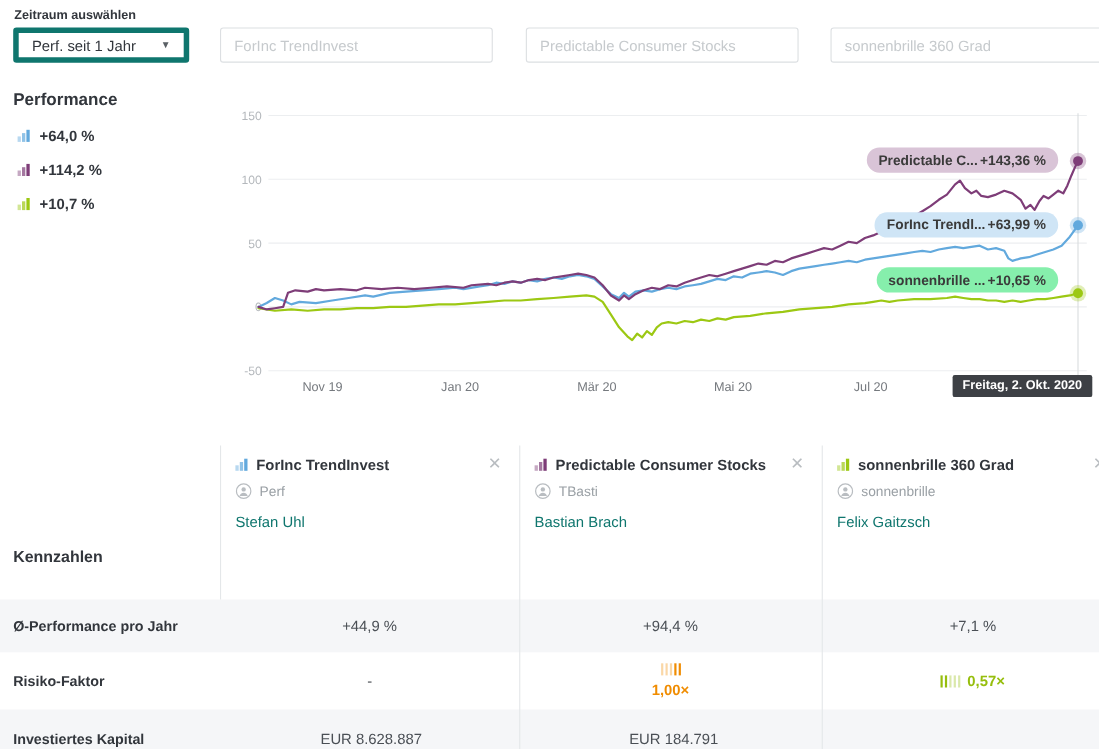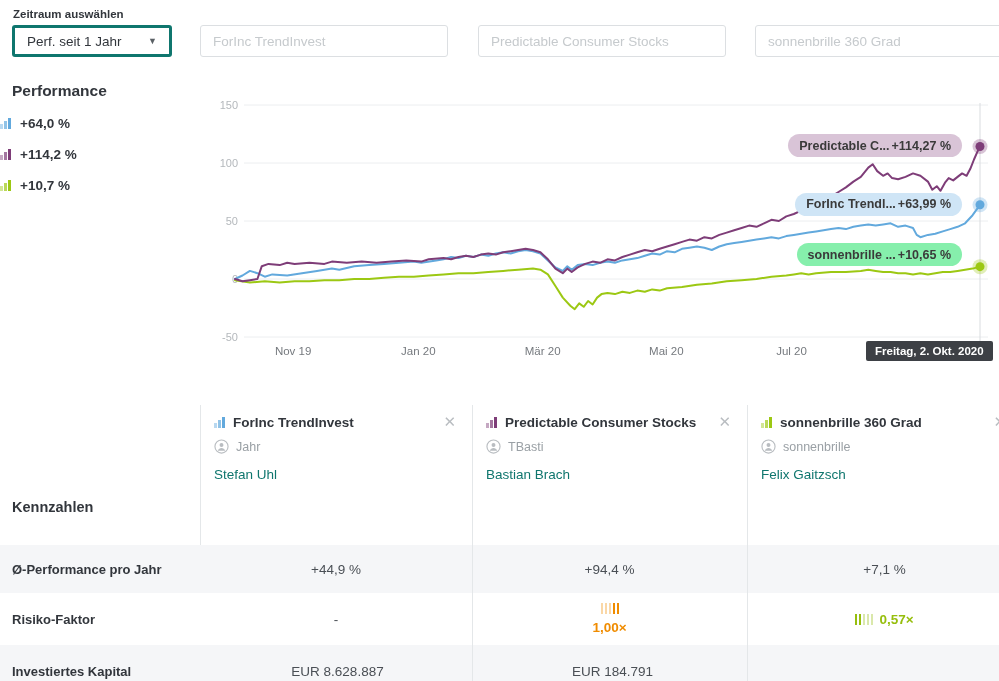--- a/index.html
+++ b/index.html
@@ -4,37 +4,37 @@
 <style>
   html,body{margin:0;padding:0;}
   body{
     position:relative; width:999px; height:681px; overflow:hidden;
     background:#fff; color:#32363c;
     font-family:"Liberation Sans", sans-serif;
   }
   .period-label{position:absolute; left:13px; top:8px; font-size:11.5px; font-weight:bold;}
   .select{
     position:absolute; left:12px; top:25px; width:160px; height:32px;
-    border:3px solid #0f766e; border-radius:3px; box-sizing:border-box;
+    border:5px solid #0f766e; border-radius:3px; box-sizing:border-box;
     display:flex; align-items:center; justify-content:space-between;
     padding:0 12px; font-size:13.5px; cursor:pointer; background:#fff;
   }
   .select .chev{font-size:9px; color:#5a6065;}
   .search-input{
     position:absolute; top:25px; height:32px; box-sizing:border-box;
     border:1px solid #dcdfe2; border-radius:3px; padding:0 12px;
     font-size:13.5px; font-family:inherit; color:#555; outline:none;
   }
   .search-input::placeholder{color:#c6cacd; opacity:1;}
   #inp1{left:200px; width:248px;}
   #inp2{left:478px; width:248px;}
   #inp3{left:755px; width:248px;}
 
   .perf-title{position:absolute; left:12px; top:82px; font-size:15.5px; font-weight:bold;}
-  .legend{position:absolute; left:0; top:113px;}
+  .legend{position:absolute; left:16px; top:113px;}
   .legend-item{display:flex; align-items:center; gap:9px; height:21px; margin-bottom:10px; font-size:13.5px; font-weight:bold; color:#32363c;}
 
   .bars{display:inline-flex; align-items:flex-end; gap:1px; height:11px;}
   .bars i{width:3px; display:block; background:currentColor;}
   .bars i:nth-child(1){height:5px; opacity:.45;}
   .bars i:nth-child(2){height:8px; opacity:.7;}
   .bars i:nth-child(3){height:11px;}
 
   svg.chart{position:absolute; left:200px; top:95px;}
 
@@ -142,21 +142,21 @@
     <circle cx="780" cy="109.7716" r="7.5" fill="#62a9dd" opacity="0.3"></circle>
     <circle cx="780" cy="109.7716" r="4.5" fill="#62a9dd"></circle>
     <circle cx="780" cy="51.446800000000025" r="7.5" fill="#7e3d78" opacity="0.3"></circle>
     <circle cx="780" cy="51.446800000000025" r="4.5" fill="#7e3d78"></circle>
     <circle cx="780" cy="171.64600000000002" r="7.5" fill="#9cc813" opacity="0.3"></circle>
     <circle cx="780" cy="171.64600000000002" r="4.5" fill="#9cc813"></circle>
   </svg>
 
 <div class="pill" style="background: rgb(217, 196, 215); top: 134.447px;">
   <span>Predictable C...</span>
-  <span>+114,27 %</span>
+  <span>+143,36 %</span>
 </div>
 <div class="pill" style="background: rgb(207, 229, 246); top: 192.772px;">
   <span>ForInc Trendl...</span>
   <span>+63,99 %</span>
 </div>
 <div class="pill" style="background: #86efac; top: 243px;">
   <span>sonnenbrille ...</span>
   <span>+10,65 %</span>
 </div>
 
@@ -172,21 +172,21 @@
         </span>
       <span class="card-name">ForInc TrendInvest</span>
     </div>
     <span class="card-close">✕</span>
     <div class="card-trader">
       <svg width="15" height="15" viewBox="0 0 16 16">
           <circle cx="8" cy="8" r="7" fill="none" stroke="#b9bdc1" stroke-width="1.2"></circle>
           <circle cx="8" cy="6.3" r="2.1" fill="#b9bdc1"></circle>
           <path d="M4 12.6c.8-2 2.3-3 4-3s3.2 1 4 3" fill="#b9bdc1"></path>
         </svg>
-      <span>Jahr</span>
+      <span>Perf</span>
     </div>
     <div class="card-manager">Stefan Uhl</div>
   </div>
   <div class="card c2">
     <div class="card-head">
       <span class="bars" style="color: rgb(126, 61, 120);">
           <i></i>
           <i></i>
           <i></i>
         </span>

